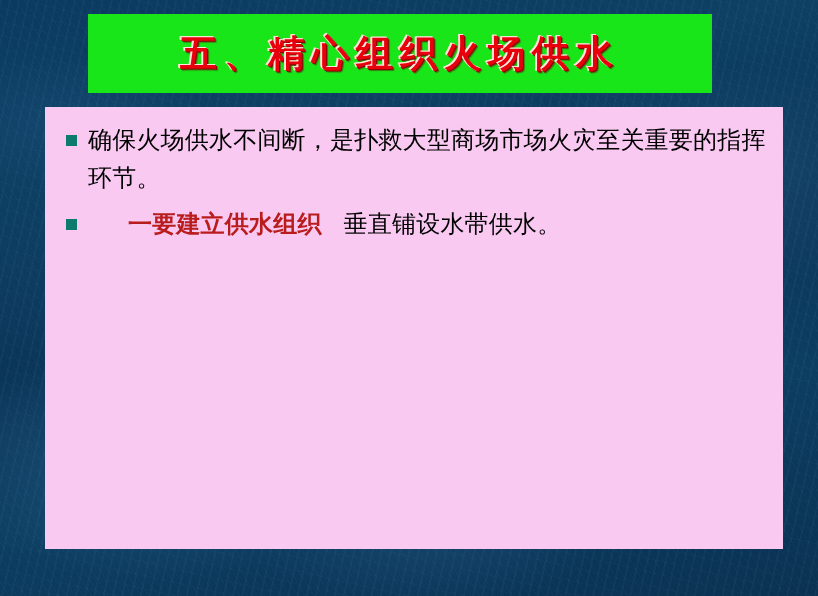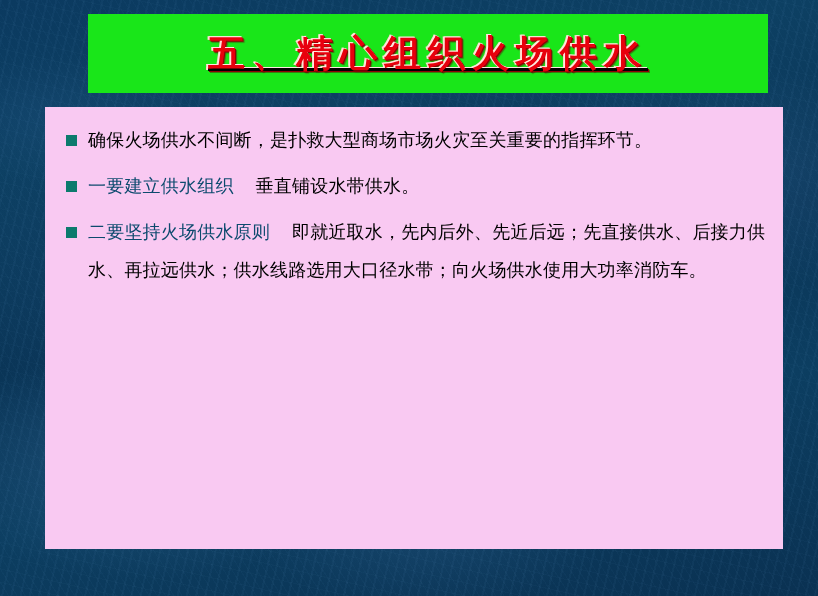--- a/index.html
+++ b/index.html
@@ -41,28 +41,27 @@
       repeating-linear-gradient(13deg, rgba(110,165,215,0.04) 0px, rgba(110,165,215,0.04) 1px, rgba(0,0,0,0) 1px, rgba(0,0,0,0) 13px),
       repeating-linear-gradient(58deg, rgba(140,190,235,0.035) 0px, rgba(140,190,235,0.035) 1px, rgba(0,0,0,0) 1px, rgba(0,0,0,0) 7px);
     opacity: 0.85;
   }
 
   
   #title-banner {
     position: absolute;
     left: 88px;
     top: 14px;
-    width: 680px;
+    width: 624px;
     height: 79px;
     background: #19e619;
     display: flex;
     align-items: center;
     justify-content: center;
     z-index: 3;
-    text-decoration: underline;
   }
   #title-text {
     font-family: "DejaVu Serif", "Liberation Serif", serif;
     font-weight: bold;
     font-size: 37px;
     letter-spacing: 7px;
     color: #e8000d;
     white-space: nowrap;
     text-shadow:
       -1px -1px 0 #ffe9e0,
@@ -96,29 +95,30 @@
     width: 11px;
     height: 11px;
     background: #0c7a6d;
     margin-top: 14px;
     margin-right: 11px;
     margin-left: 7px;
   }
   .bullet-body {
     flex: 1 1 auto;
     font-family: "DejaVu Sans", "Liberation Sans", sans-serif;
-    font-size: 18px;
+    font-size: 24px;
     line-height: 38px;
     color: #000000;
     letter-spacing: 0.2px;
     text-indent: 0;
   }
   .bullet-body .hl {
-    color: #0c4a6e;
-    font-weight: normal;
+    color: #b91c1c;
+    font-weight: bold;
+    margin-left: 40px;
   }
   .gap {
     display: inline-block;
     width: 22px;
   }
   .spacer-sm { height: 6px; }
 </style>
 </head>
 <body>
 
@@ -141,24 +141,18 @@
 
     <div class="bullet-row">
       <span class="bullet-marker"></span>
       <div class="bullet-body">
         <span class="hl">一要建立供水组织</span><span class="gap"></span><span>垂直铺设水带供水。</span>
       </div>
     </div>
 
     <div class="spacer-sm"></div>
 
-    <div class="bullet-row">
-      <span class="bullet-marker"></span>
-      <div class="bullet-body">
-        <span class="hl">二要坚持火场供水原则</span><span class="gap"></span><span>即就近取水，先内后外、先近后远；先直接供水、后接力供水、再拉远供水；供水线路选用大口径水带；向火场供水使用大功率消防车。</span>
-      </div>
-    </div>
 
     <div class="spacer-sm"></div>
 
 
   </div>
 </div>
 
 </body></html>

